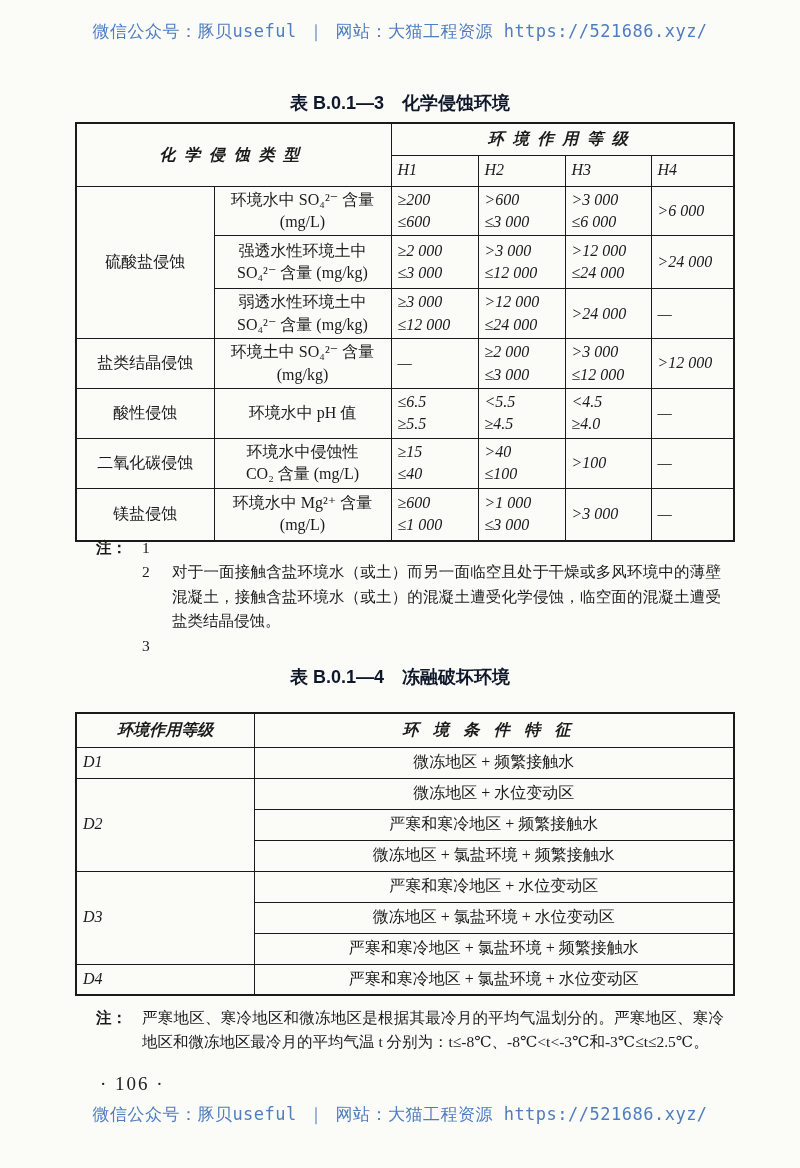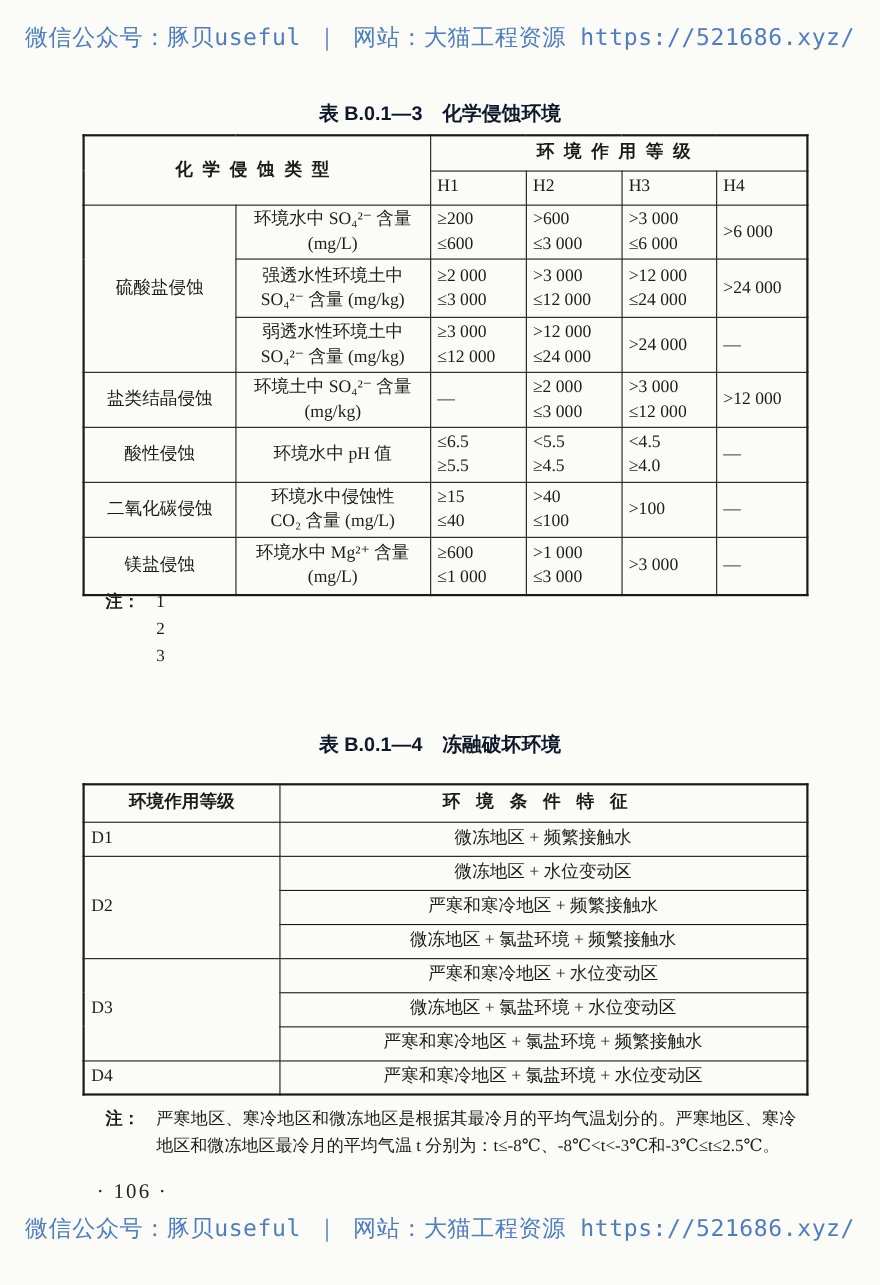--- a/index.html
+++ b/index.html
@@ -6,42 +6,42 @@
   body{
     width:800px;height:1168px;position:relative;
     background:#fbfbf8;color:#1b1b1b;
     font-family:"Liberation Serif","DejaVu Serif",serif;
     overflow:hidden;
   }
   .abs{position:absolute;}
   
   .watermark{
     width:800px;text-align:center;
-    font-size:21px;letter-spacing:0.5px;
+    font-size:17px;letter-spacing:0.5px;
     color:#4e7dc0;
     font-family:"DejaVu Sans Mono","Liberation Mono",monospace;
   }
   
   .tbl-title{
     width:800px;text-align:center;
     font-size:18px;font-weight:700;color:#0f172a;
     font-family:"Liberation Sans","DejaVu Sans",sans-serif;
   }
   
   table{border-collapse:collapse;table-layout:fixed;background:transparent;}
   .doc-table{border:2px solid #1a1a1a;}
   .doc-table td,.doc-table th{
     border:1px solid #1a1a1a;
     font-size:16px;line-height:1.4;
     padding:2px 6px;vertical-align:middle;
     white-space:pre-line;
     font-weight:400;color:#1b1b1b;
   }
   .doc-table th{font-weight:700;}
-  .c{}
+  .c{font-style:italic;}
   .l{text-align:center;padding-left:10px;}
   .spread{letter-spacing:0.55em;}
   .spread2{letter-spacing:0.9em;}
   
   .note-block{font-size:15.5px;line-height:1.58;color:#1b1b1b;}
   .note-row{display:flex;align-items:flex-start;}
   .note-label{width:46px;flex:0 0 46px;font-weight:700;}
   .note-num{width:30px;flex:0 0 30px;text-align:left;}
   .note-text{flex:1;text-align:justify;}
   .pagenum{
@@ -157,20 +157,21 @@
 </table>
 
 <div class="abs note-block" style="top:536px;left:96px;width:625px;">
   <div class="note-row">
     <span class="note-label">注：</span>
     <span class="note-num">1</span>
   </div>
   <div class="note-row">
     <span class="note-label"></span>
     <span class="note-num">2</span>
+    <span class="note-text">对于一面接触含盐环境水（或土）而另一面临空且处于干燥或多风环境中的薄壁混凝土，接触含盐环境水（或土）的混凝土遭受化学侵蚀，临空面的混凝土遭受盐类结晶侵蚀。</span>
   </div>
   <div class="note-row">
     <span class="note-label"></span>
     <span class="note-num">3</span>
   </div>
 </div>
 
 <div class="abs tbl-title" style="top:665px;left:0;">表 B.0.1—4　冻融破坏环境</div>
 
 <table class="abs doc-table" style="top:712px;left:75px;width:658px;">
@@ -214,15 +215,15 @@
   </tbody>
 </table>
 
 <div class="abs note-block" style="top:1006px;left:96px;width:628px;">
   <div class="note-row">
     <span class="note-label">注：</span>
     <span class="note-text">严寒地区、寒冷地区和微冻地区是根据其最冷月的平均气温划分的。严寒地区、寒冷地区和微冻地区最冷月的平均气温 t 分别为：t≤-8℃、-8℃&lt;t&lt;-3℃和-3℃≤t≤2.5℃。</span>
   </div>
 </div>
 
-<div class="abs pagenum" style="top:1073px;left:88px;">· 106 ·</div>
+<div class="abs pagenum" style="top:1073px;left:100px;">· 106 ·</div>
 
 <div class="abs watermark" style="top:1103px;left:0;">微信公众号：豚贝useful ｜ 网站：大猫工程资源 https://521686.xyz/</div>
 
 </body></html>

